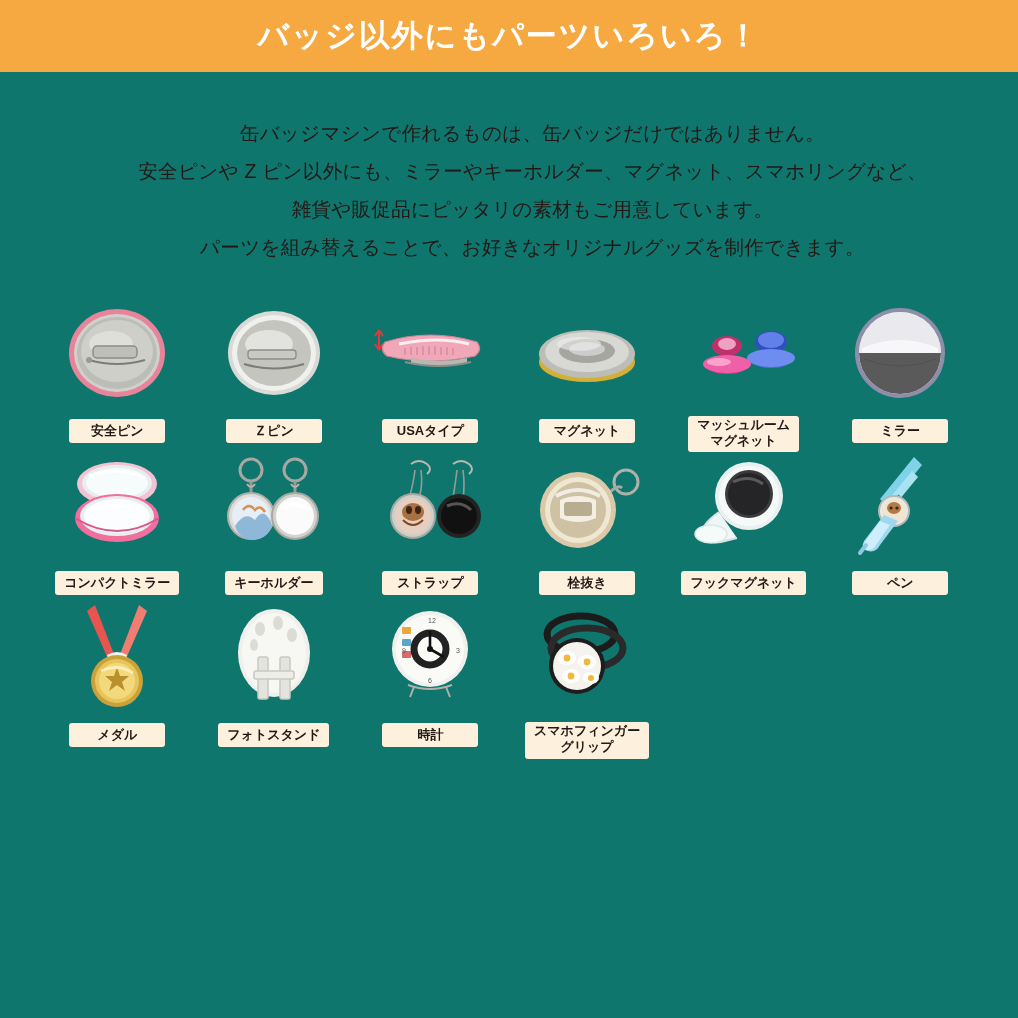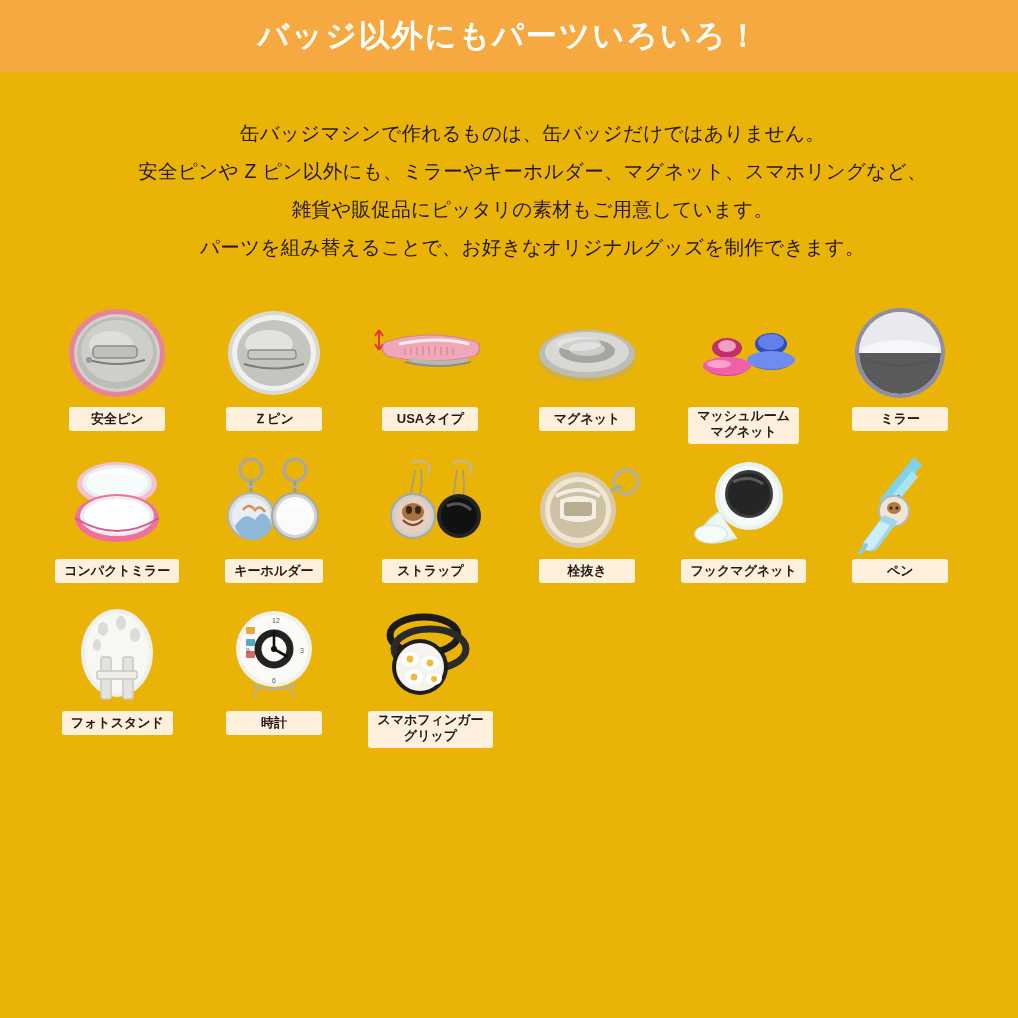--- a/index.html
+++ b/index.html
@@ -9,21 +9,21 @@
     width: 1018px;
     height: 1018px;
     background: #ffffff;
     font-family: "Liberation Sans", sans-serif;
   }
   #page {
     position: relative;
     width: 1018px;
     height: 1018px;
     overflow: hidden;
-    background: #eab308;
+    background: #0f766e;
   }
 
   
   .banner {
     width: 1018px;
     height: 72px;
     background: #f7a941;
     display: flex;
     align-items: center;
     justify-content: center;
@@ -63,21 +63,21 @@
   }
   .thumb {
     width: 140px;
     height: 105px;
     display: flex;
     align-items: center;
     justify-content: center;
     position: relative;
   }
   .cap {
-    margin-top: 2px;
+    margin-top: 14px;
     background: #fdf0dc;
     color: #231815;
     font-size: 13px;
     font-weight: bold;
     line-height: 1.25;
     text-align: center;
     border-radius: 3px;
     padding: 4px 9px;
     min-width: 96px;
     white-space: pre-line;
@@ -313,20 +313,35 @@
           <circle cx="43" cy="55" r="1.6" fill="#3a2415"></circle>
           <circle cx="49" cy="55" r="1.6" fill="#3a2415"></circle>
           <path d="M36 62 l-20 26 q-4 8 4 10 q8 2 12 -6 l18 -24 z" fill="#9ed8ef"></path>
           <path d="M32 68 l-16 22 q-3 6 3 7 q6 1 9 -5 l14 -20 z" fill="#cfeefb"></path>
           <path d="M18 92 l-6 8" stroke="#8ec8e0" stroke-width="4" stroke-linecap="round"></path>
         </svg>
       </div>
       <div class="cap">ペン</div>
     </div>
 
+    <div class="cell">
+      <div class="thumb">
+        <svg width="116" height="104" viewBox="0 0 116 104">
+          <path d="M36 0 L56 52 L50 56 L28 6 z" fill="#e8554f"></path>
+          <path d="M80 0 L60 52 L66 56 L88 6 z" fill="#f07d72"></path>
+          <path d="M48 50 q10 -6 20 0 l-2 8 q-8 -4 -16 0 z" fill="#f2f2ee"></path>
+          <circle cx="58" cy="76" r="26" fill="#c9a23a"></circle>
+          <circle cx="58" cy="76" r="22" fill="#e8c45a"></circle>
+          <circle cx="58" cy="76" r="18" fill="#f3d97e"></circle>
+          <path d="M58 62 l3 9 l9 0 l-7 6 l3 9 l-8 -6 l-8 6 l3 -9 l-7 -6 l9 0 z" fill="#b8902c"></path>
+          <path d="M42 66 q16 -8 32 2" stroke="#fff3c8" stroke-width="3" fill="none" opacity="0.8"></path>
+        </svg>
+      </div>
+      <div class="cap">メダル</div>
+    </div>
 
     <div class="cell">
       <div class="thumb">
         <svg width="116" height="104" viewBox="0 0 116 104">
           <ellipse cx="58" cy="48" rx="36" ry="44" fill="#efefeb"></ellipse>
           <ellipse cx="58" cy="48" rx="32" ry="40" fill="#f7f7f4"></ellipse>
           <g fill="#dcdcd6">
             <ellipse cx="44" cy="24" rx="5" ry="7"></ellipse>
             <ellipse cx="62" cy="18" rx="5" ry="7"></ellipse>
             <ellipse cx="76" cy="30" rx="5" ry="7"></ellipse>

